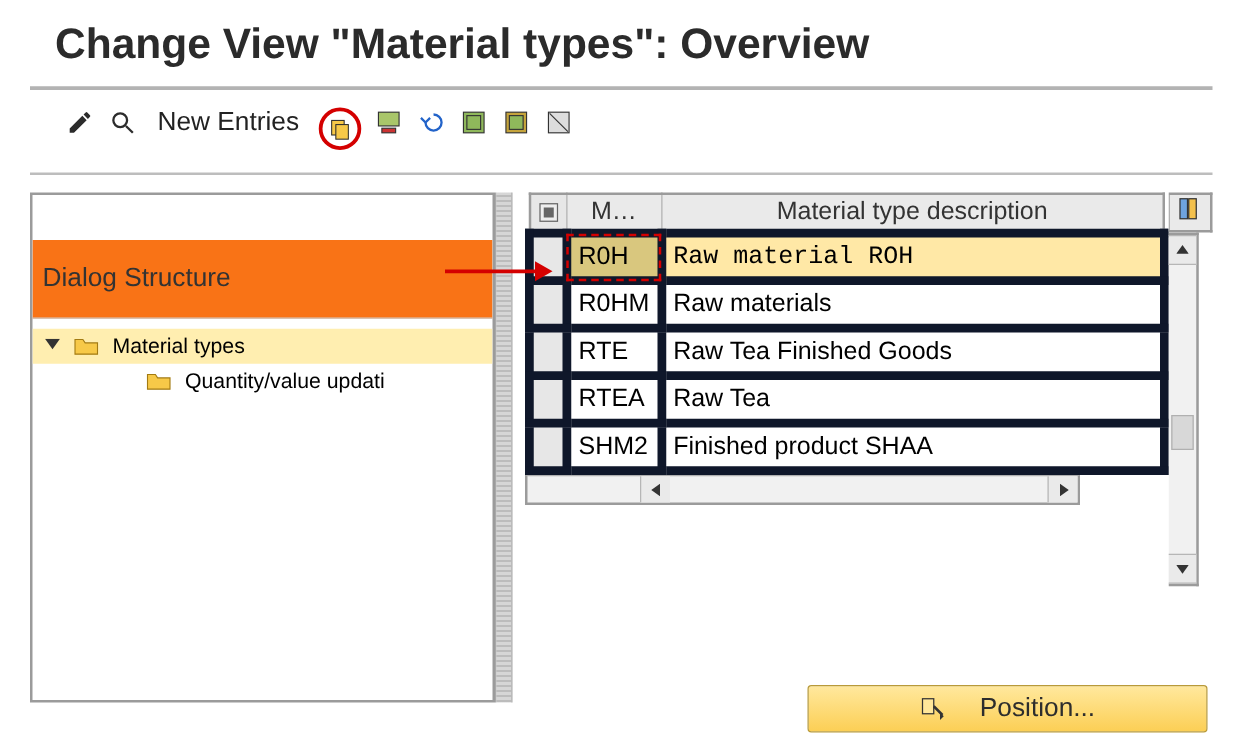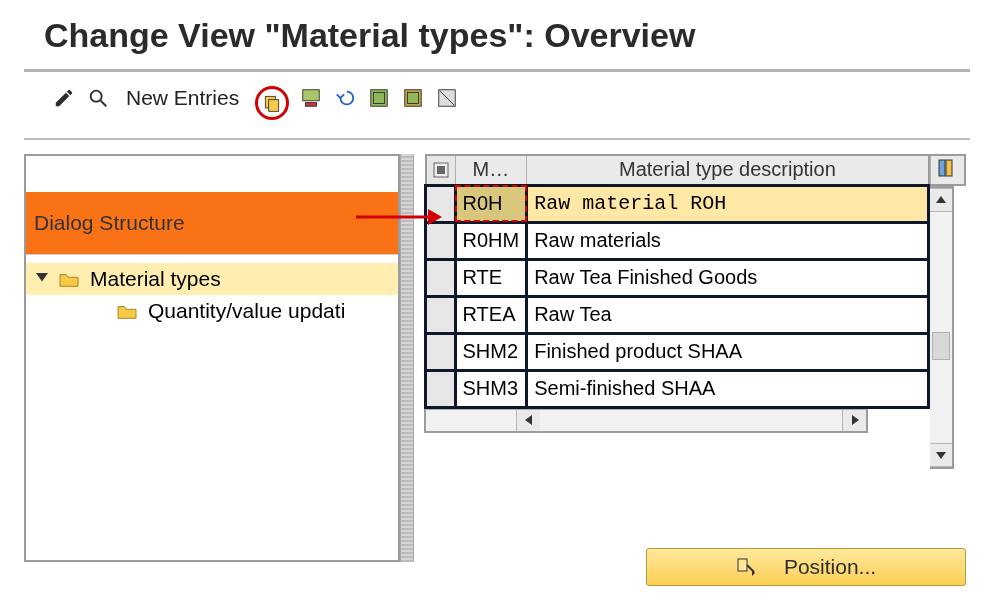--- a/index.html
+++ b/index.html
@@ -72,21 +72,21 @@
   .left-header {
     background: #f97316;
     border-bottom: 1px solid #cfcfcf;
     padding: 19px 8px;
     font-size: 21px;
     color: #333;
     margin-top: 36px;
   }
   .tree {
     padding: 8px 0 0 0;
-    font-size: 21px;
+    font-size: 17px;
   }
   .tree-row {
     display: flex;
     align-items: center;
     padding: 4px 10px;
     gap: 10px;
   }
   .tree-row.selected {
     background: #ffeeb0;
   }
@@ -131,21 +131,21 @@
     text-align: center;
     height: 30px;
   }
   table.sap-table th.sel-col,
   table.sap-table td.sel-col {
     width: 22px;
     background: #e7e7e7;
     cursor: pointer;
   }
   table.sap-table td {
-    border: 3px solid #0f172a;
+    border: 7px solid #0f172a;
     font-size: 20px;
     padding: 4px 6px;
     height: 37px;
   }
   table.sap-table td.code {
     font-family: inherit;
   }
   tr.selected td { background: #ffe8a6; font-family: Liberation Mono, monospace; }
   tr.selected td.code {
     outline: 2px dashed #d40000;
@@ -351,25 +351,20 @@
               </tr>
               <tr>
                 <td class="sel-col"></td>
                 <td class="code">RTEA</td>
                 <td>Raw Tea</td>
               </tr>
               <tr>
                 <td class="sel-col"></td>
                 <td class="code">SHM2</td>
                 <td>Finished product SHAA</td>
-              </tr>
-              <tr>
-                <td class="sel-col"></td>
-                <td class="code">SHM3</td>
-                <td>Semi-finished SHAA</td>
               </tr>
             </tbody>
         </table>
         <div class="hscroll" style="width:444px;">
           <div style="width:90px;"></div>
           <div class="arrow">
              <svg width="10" height="10" viewBox="0 0 10 10">
                 <polygon points="8,0 8,10 1,5" fill="#333"></polygon>
               </svg>
           </div>

